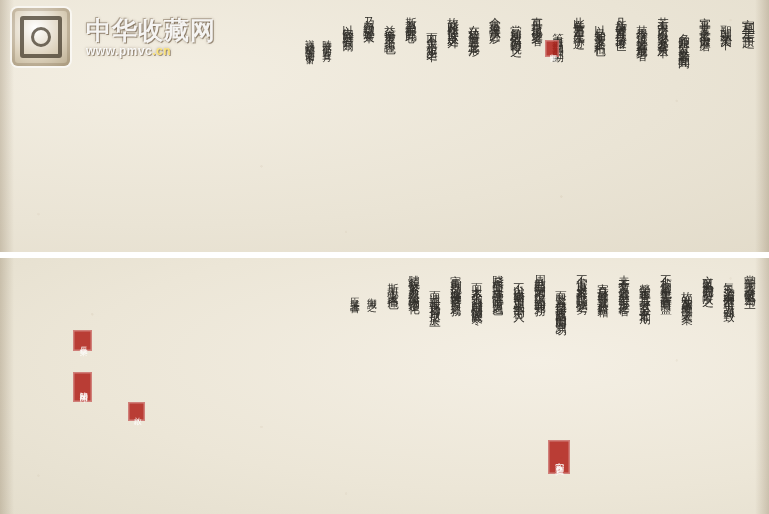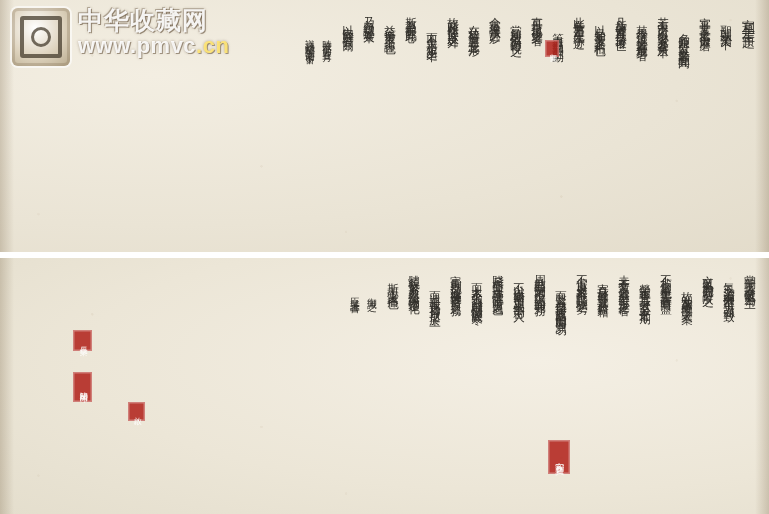--- a/index.html
+++ b/index.html
@@ -135,21 +135,22 @@
   .seal-c { left: 128px; top: 402px; width: 17px; height: 19px; font-size: 8px; }
   .seal-d { left: 548px; top: 440px; width: 22px; height: 34px; font-size: 9px; }
   .seal-e { left: 545px; top: 40px; width: 14px; height: 17px; font-size: 7px; }
 
   
   .watermark {
     position: absolute;
     left: 12px;
     top: 8px;
     display: flex;
-    gap: 8px;
+    align-items: center;
+    gap: 16px;
     pointer-events: none;
     user-select: none;
   }
   .wm-logo {
     width: 58px;
     height: 58px;
     border-radius: 6px;
     background: radial-gradient(circle at 40% 35%, #ffffff 0%, #ded3be 55%, #b9ab8e 100%);
     box-shadow: 0 0 0 2px rgba(255,255,255,.6), inset 0 0 0 3px rgba(120,100,70,.25);
     display: flex;
@@ -185,21 +186,21 @@
     color: rgba(255,255,255,.92);
     text-shadow:
       1px 1px 0 rgba(90,70,45,.55),
      -1px -1px 0 rgba(90,70,45,.35),
       0 0 3px rgba(80,60,40,.45);
     letter-spacing: 1px;
     line-height: 1;
   }
   .wm-url {
     font-family: "Liberation Sans", sans-serif;
-    font-size: 22px;
+    font-size: 12px;
     font-weight: bold;
     color: rgba(255,255,255,.9);
     text-shadow:
       1px 1px 0 rgba(90,70,45,.5),
       0 0 3px rgba(80,60,40,.4);
     letter-spacing: .5px;
     line-height: 1;
   }
   .wm-url .dotcn { color: rgba(255,230,120,.95); }
 </style>

